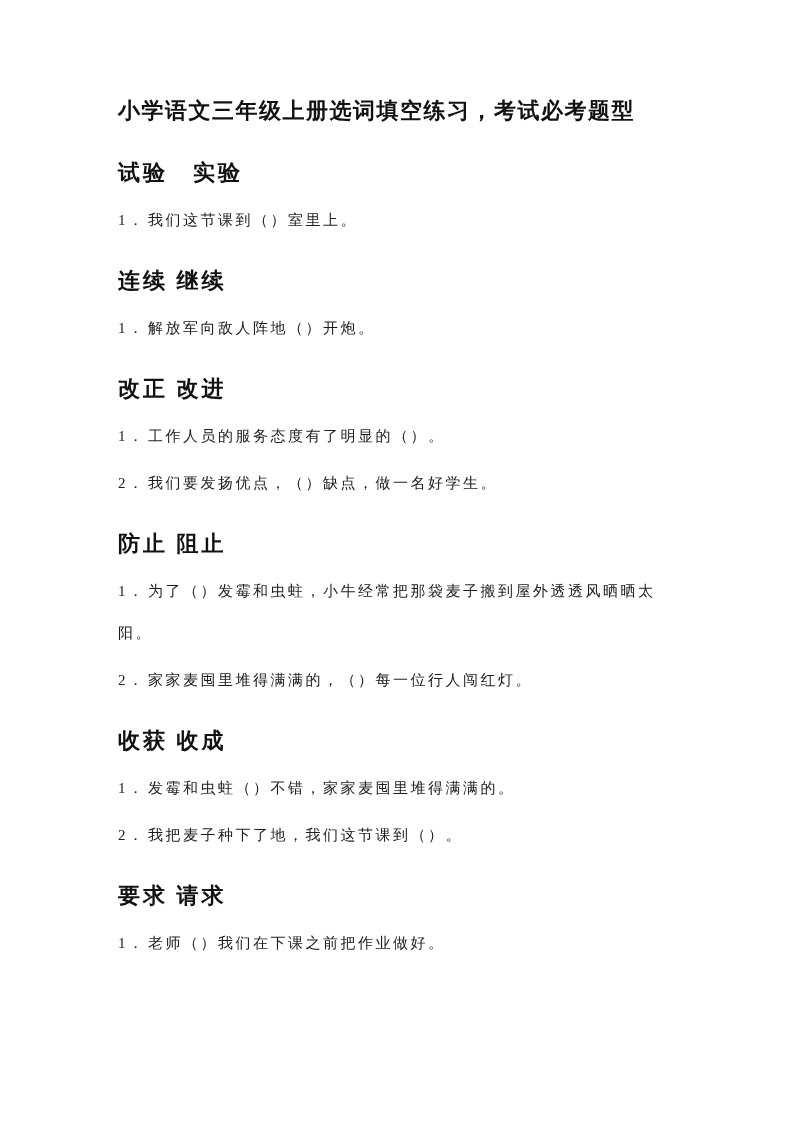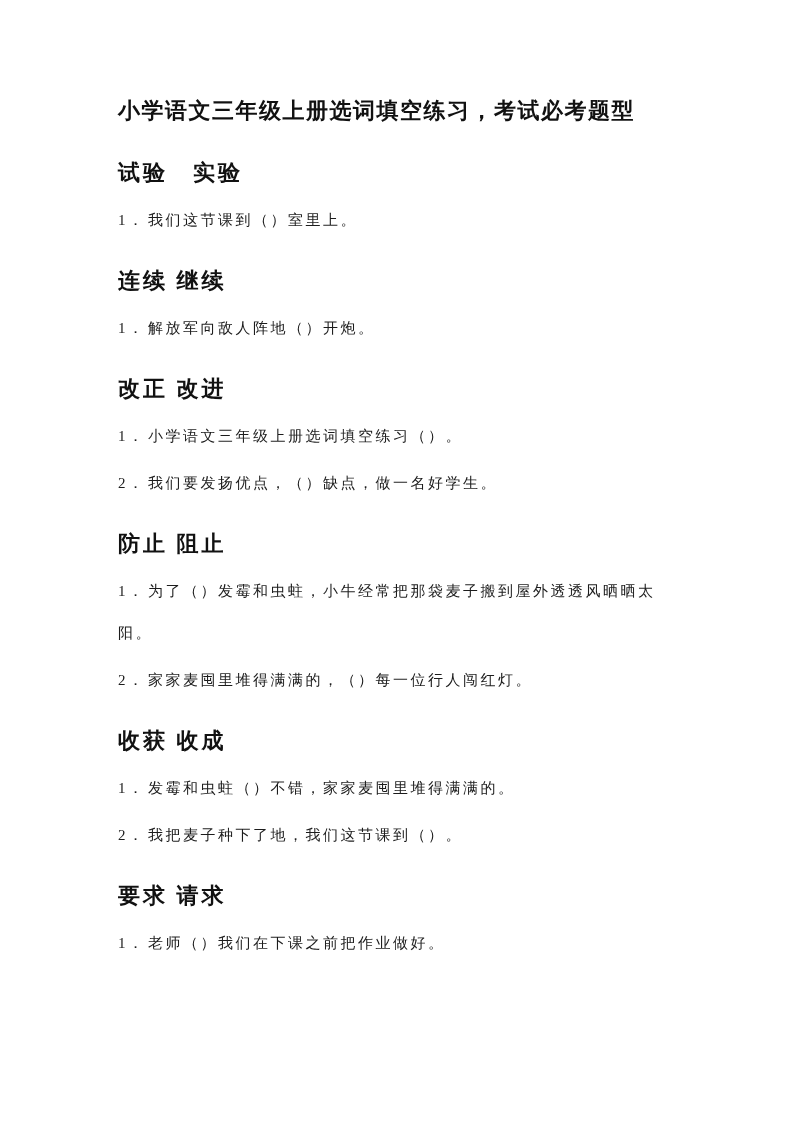--- a/index.html
+++ b/index.html
@@ -65,21 +65,21 @@
     <p class="exercise-item"><span class="item-number">1．</span><span>我们这节课到（）室里上。</span></p>
   </div>
 
   <div class="section">
     <h2 class="section-heading">连续 继续</h2>
     <p class="exercise-item"><span class="item-number">1．</span><span>解放军向敌人阵地（）开炮。</span></p>
   </div>
 
   <div class="section">
     <h2 class="section-heading">改正 改进</h2>
-    <p class="exercise-item"><span class="item-number">1．</span><span>小学语文三年级上册选词填空练习（）。</span></p>
+    <p class="exercise-item"><span class="item-number">1．</span><span>工作人员的服务态度有了明显的（）。</span></p>
     <p class="exercise-item"><span class="item-number">2．</span><span>我们要发扬优点，（）缺点，做一名好学生。</span></p>
   </div>
 
   <div class="section">
     <h2 class="section-heading">防止 阻止</h2>
     <p class="exercise-item"><span class="item-number">1．</span><span>为了（）发霉和虫蛀，小牛经常把那袋麦子搬到屋外透透风晒晒太阳。</span></p>
     <p class="exercise-item"><span class="item-number">2．</span><span>家家麦囤里堆得满满的，（）每一位行人闯红灯。</span></p>
   </div>
 
   <div class="section">

